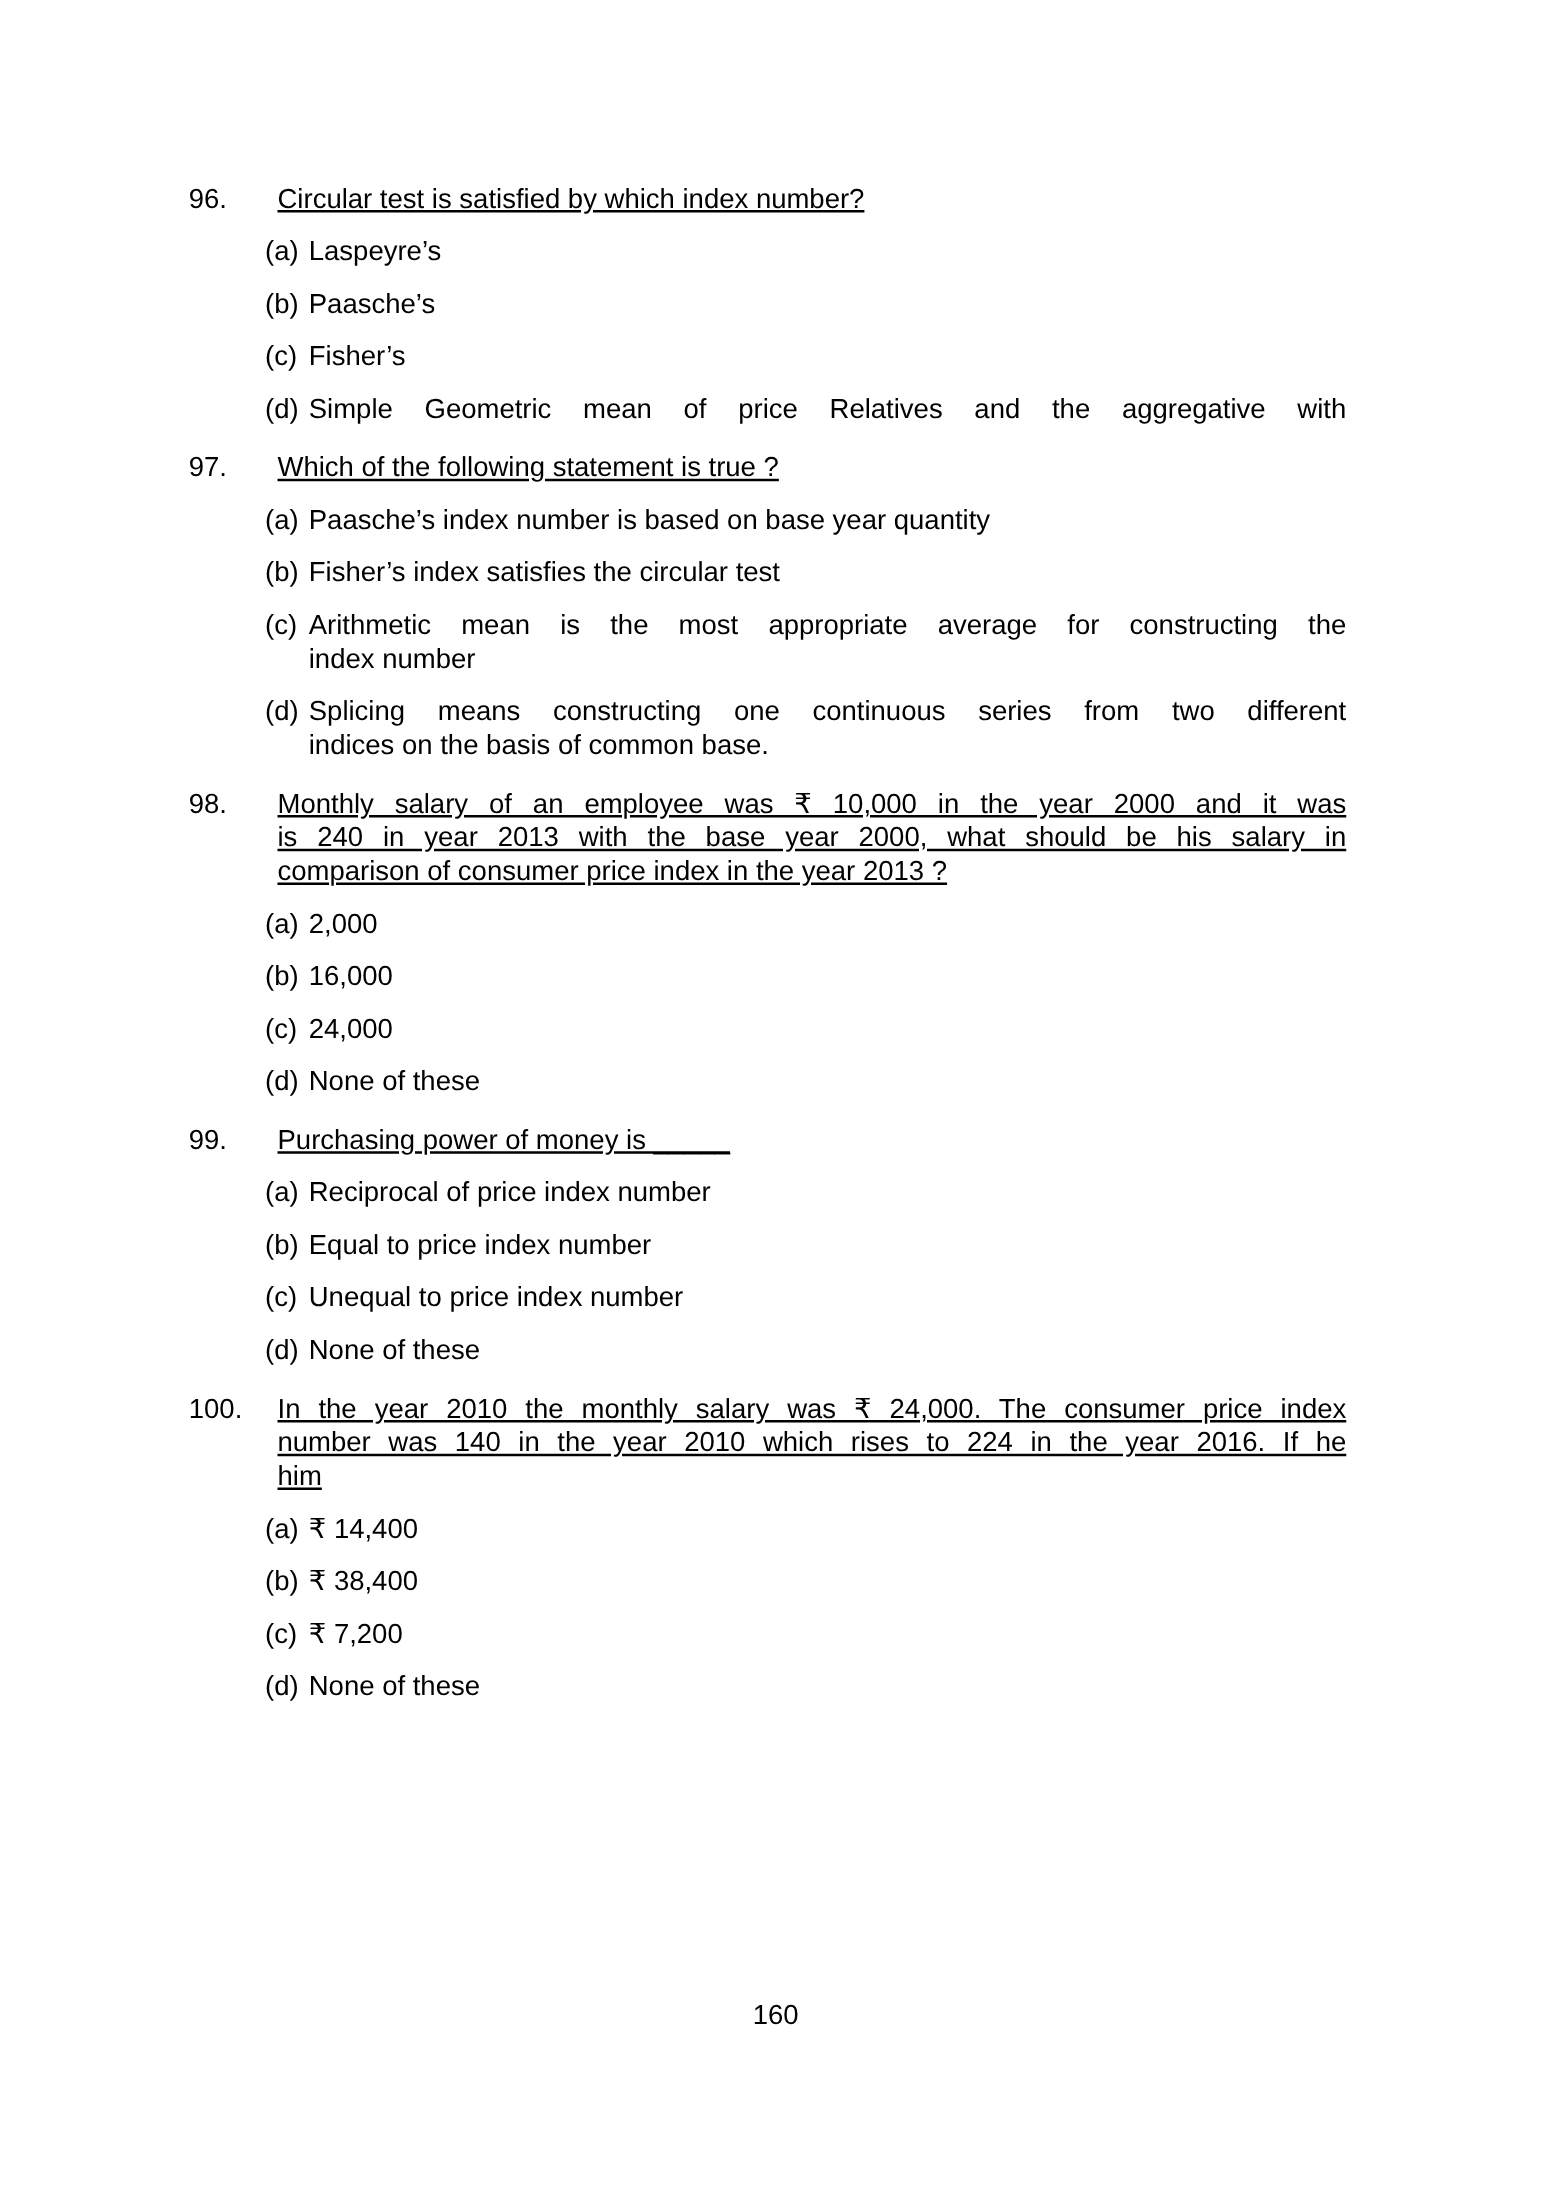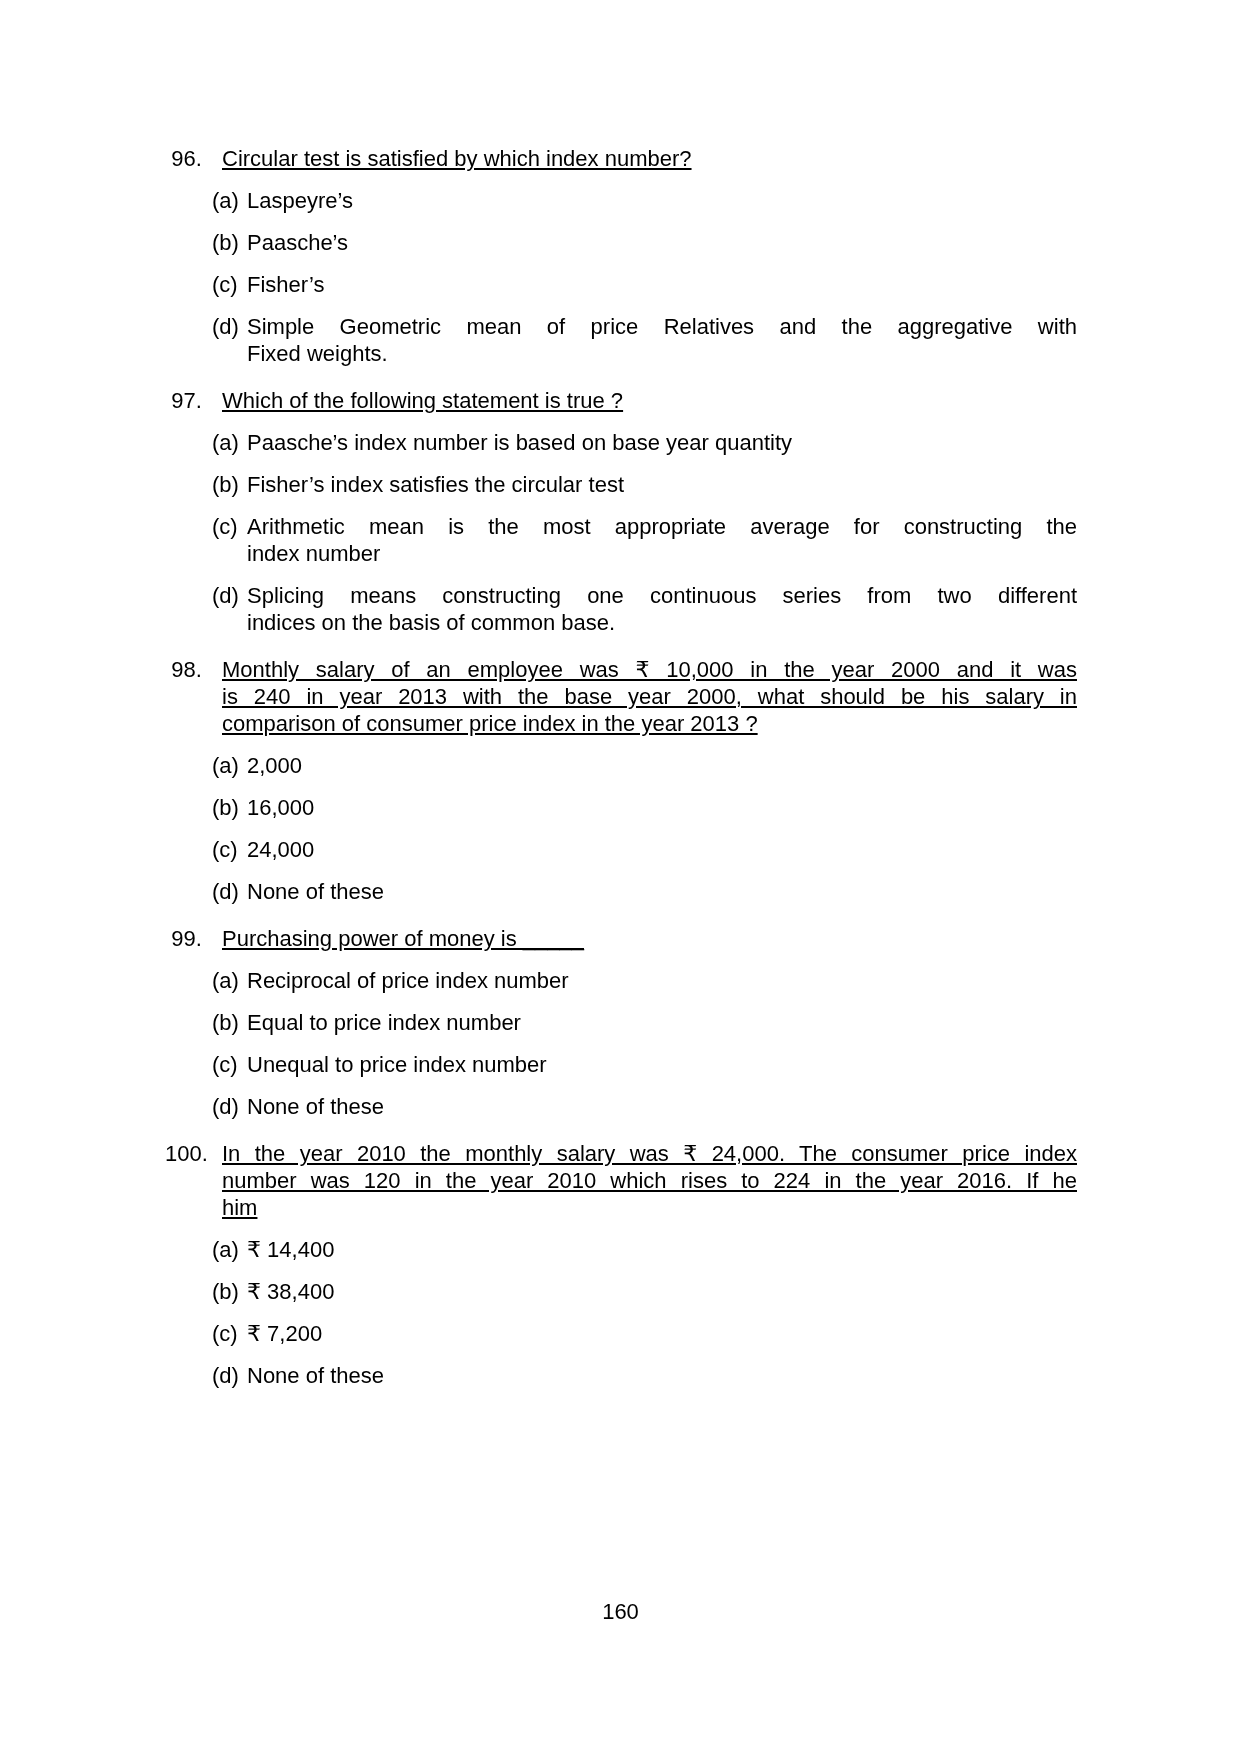--- a/index.html
+++ b/index.html
@@ -15,21 +15,21 @@
     overflow: hidden;
   }
   .content {
     position: absolute;
     left: 151px;
     top: 145px;
     width: 926px; 
   }
   .question + .question { margin-top: 20px; }
   .q-row { display: flex; align-items: flex-start; }
-  .q-num { flex: 0 0 71px; width: 71px; text-align: center; }
+  .q-num { flex: 0 0 71px; width: 71px; }
   .q-text { flex: 1 1 auto; min-width: 0; text-decoration: underline; }
   .option { display: flex; align-items: flex-start; margin-top: 15px; margin-left: 61px; }
   .opt-label { flex: 0 0 35px; width: 35px; }
   .opt-text { flex: 1 1 auto; min-width: 0; }
   
   .jline { text-align: justify; text-align-last: justify; }
   .lline { text-align: left; }
   .page-footer {
     position: absolute;
     top: 1598px;
@@ -65,21 +65,20 @@
     <div class="option">
       <span class="opt-label">(c)</span>
       <div class="opt-text">
           <div class="lline">Fisher’s</div>
         </div>
     </div>
     <div class="option">
       <span class="opt-label">(d)</span>
       <div class="opt-text">
           <div class="jline">Simple Geometric mean of price Relatives and the aggregative with</div>
-          <div class="lline">Fixed weights.</div>
         </div>
     </div>
   </section>
 
   <section class="question">
     <div class="q-row">
       <span class="q-num">97.</span>
       <div class="q-text">
           <div class="lline">Which of the following statement is true ?</div>
         </div>
@@ -178,21 +177,21 @@
           <div class="lline">None of these</div>
         </div>
     </div>
   </section>
 
   <section class="question">
     <div class="q-row">
       <span class="q-num">100.</span>
       <div class="q-text">
           <div class="jline">In the year 2010 the monthly salary was ₹ 24,000. The consumer price index</div>
-          <div class="jline">number was 120 in the year 2010 which rises to 224 in the year 2016. If he</div>
+          <div class="jline">number was 140 in the year 2010 which rises to 224 in the year 2016. If he</div>
           <div class="lline">him</div>
         </div>
     </div>
     <div class="option">
       <span class="opt-label">(a)</span>
       <div class="opt-text">
           <div class="lline">₹ 14,400</div>
         </div>
     </div>
     <div class="option">

